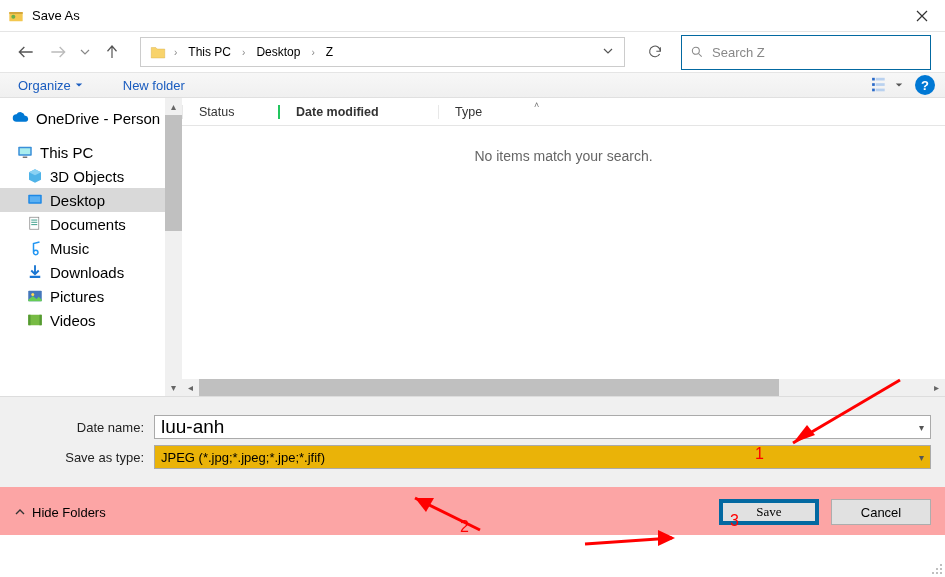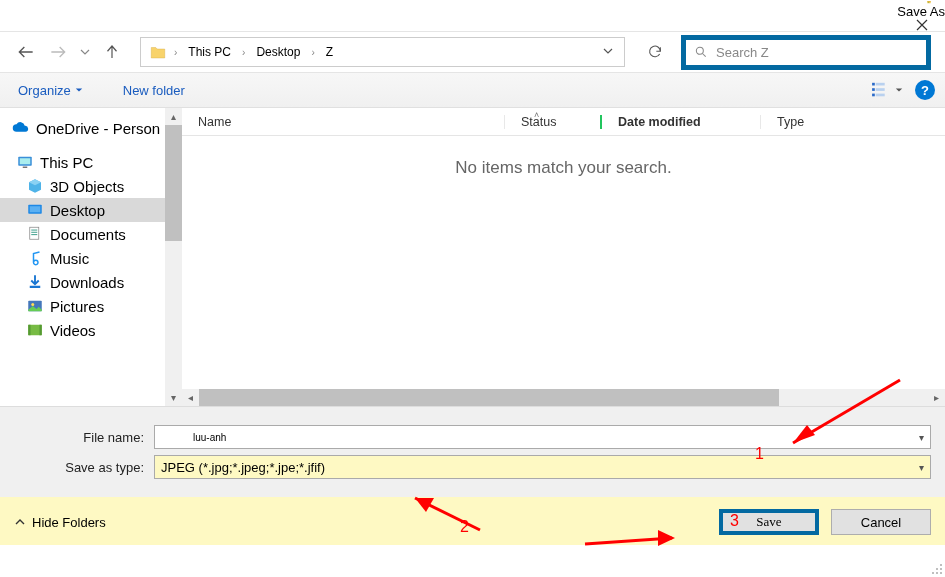--- a/index.html
+++ b/index.html
@@ -9,24 +9,23 @@
       width: 945px;
       height: 577px;
       overflow: hidden;
       background: #fff;
       position: relative;
     }
 
     .titlebar {
       height: 32px;
       display: flex;
-      align-items: flex-end;
+      align-items: center;
       padding: 0 0 0 8px;
       border-bottom: 1px solid #e5e5e5;
-      flex-direction: column;
     }
     .titlebar-icon { width: 16px; height: 16px; margin-right: 8px; }
     .titlebar-title { font-size: 13px; color: #000; flex: 1; }
     .close-btn { width: 46px; height: 32px; display: flex; align-items: center; justify-content: center; cursor: pointer; }
 
     .navbar {
       height: 40px;
       display: flex;
       align-items: center;
       padding: 0 14px;
@@ -57,37 +56,37 @@
       padding-left: 4px;
     }
     .bc-folder-icon { width: 18px; height: 18px; }
     .breadcrumb .chev { color: #888; font-size: 10px; margin: 0 4px;}
     .breadcrumb .seg { cursor: pointer; padding: 2px 4px; }
     .address-dropdown { width: 24px; text-align: center; color: #555; cursor: pointer; }
     .refresh { width: 36px; height:30px; display: flex; align-items: center; justify-content: center; border:1px solid transparent; cursor: pointer; margin-left: 4px; }
     .search-box {
       width: 250px;
       height: 35px;
-      border: 5px solid #0369a1;
+      border: 1px solid #0369a1;
       display: flex;
       align-items: center;
       padding: 0 8px;
       color: #777;
       gap: 8px;
     }
     .search-box input {
       border: none;
       outline: none;
       flex: 1;
       font-size: 13px;
     }
     .search-box input::placeholder { color: #888; }
 
     .toolbar {
-      height: 36px;
+      height: 26px;
       background: linear-gradient(#f7f7f7, #f0f0f0);
       border-top: 1px solid #e5e5e5;
       border-bottom: 1px solid #e0e0e0;
       display: flex;
       align-items: center;
       padding: 12px 10px;
       font-size: 13px;
       justify-content: center;
     }
     .toolbar .organize { color: #1a5cbf; cursor: pointer; display: flex; align-items: center; gap: 4px; margin-left: 8px; }
@@ -150,21 +149,21 @@
     .col-headers .col { padding-left: 16px; cursor: pointer; }
     .col-name { width: 322px; display:flex; align-items:center; gap:4px; }
     .col-status { width: 96px; border-left: 1px solid #e8e8e8; }
     .col-date { width: 160px; border-left: 2px solid #22c55e; font-weight: bold; }
     .col-type { flex:1; border-left: 1px solid #e8e8e8; }
     .sort-chev { font-size: 9px; color: #777; position: absolute; left: calc(182px + 170px); top: 2px; }
     .empty-msg {
       text-align: center;
       color: #666;
       padding-top: 22px;
-      font-size: 17px;
+      font-size: 14px;
     }
     .bottom-scroll {
       position: absolute;
       left: 0; right: 0; bottom: 0;
       height: 17px;
       display: flex;
       background: #f0f0f0;
     }
     .bottom-scroll .arrow { width: 17px; display:flex; align-items:center; justify-content:center; color:#666; font-size:10px; cursor:pointer;}
     .bottom-scroll .track { flex:1; position: relative; }
@@ -190,29 +189,29 @@
     .form-field {
       flex: 1;
       height: 24px;
       border: 1px solid #aaa;
       background: #fff;
       display: flex;
       align-items: center;
       padding: 0 6px;
       font-size: 13px;
     }
-    .form-field.combo { background: #fef9c3; }
-    .form-field input { border: none; outline: none; width: 100%; font-size: 10px; background: transparent; margin-left: 32px;}
+    .form-field.combo { background: #eab308; }
+    .form-field input { border: none; outline: none; width: 100%; font-size: 19px; background: transparent;}
     .form-field .dd { width: 16px; text-align: right; color: #555; font-size: 10px; }
 
     .footer {
       display: flex;
       align-items: center;
       padding: 12px 14px 10px 14px;
-      background: #fef9c3;
+      background: #fca5a5;
     }
     .hide-folders { display:flex; align-items:center; gap:6px; font-size:13px; cursor:pointer; }
     .footer-spacer { flex: 1; }
     .btn {
       width: 100px;
       height: 26px;
       border: 1px solid #adadad;
       background: #e1e1e1;
       font-size: 13px;
       cursor: pointer;
@@ -412,43 +411,40 @@
       <div class="arrow">▴</div>
       <div class="track">
           <div class="thumb"></div>
         </div>
       <div class="arrow">▾</div>
     </div>
   </div>
 
   <div class="main-panel">
     <div class="col-headers">
-      <div class="col col-name">
-          <span>Name</span>
-        </div>
       <div class="col col-status">Status</div>
       <div class="col col-date">Date modified</div>
       <div class="col col-type">Type</div>
     </div>
     <span class="sort-chev">˄</span>
     <div class="empty-msg">No items match your search.</div>
 
     <div class="bottom-scroll">
       <div class="arrow">◂</div>
       <div class="track">
           <div class="thumb"></div>
         </div>
       <div class="arrow">▸</div>
     </div>
   </div>
 </div>
 
 <div class="form-area">
   <div class="form-row">
-    <div class="form-label">File name:</div>
+    <div class="form-label">Date name:</div>
     <div class="form-field">
       <input type="text" value="luu-anh" style="">
       <span class="dd">▾</span>
     </div>
   </div>
   <div class="form-row">
     <div class="form-label">Save as type:</div>
     <div class="form-field combo">
       <span style="flex:1">JPEG (*.jpg;*.jpeg;*.jpe;*.jfif)</span>
       <span class="dd">▾</span>

